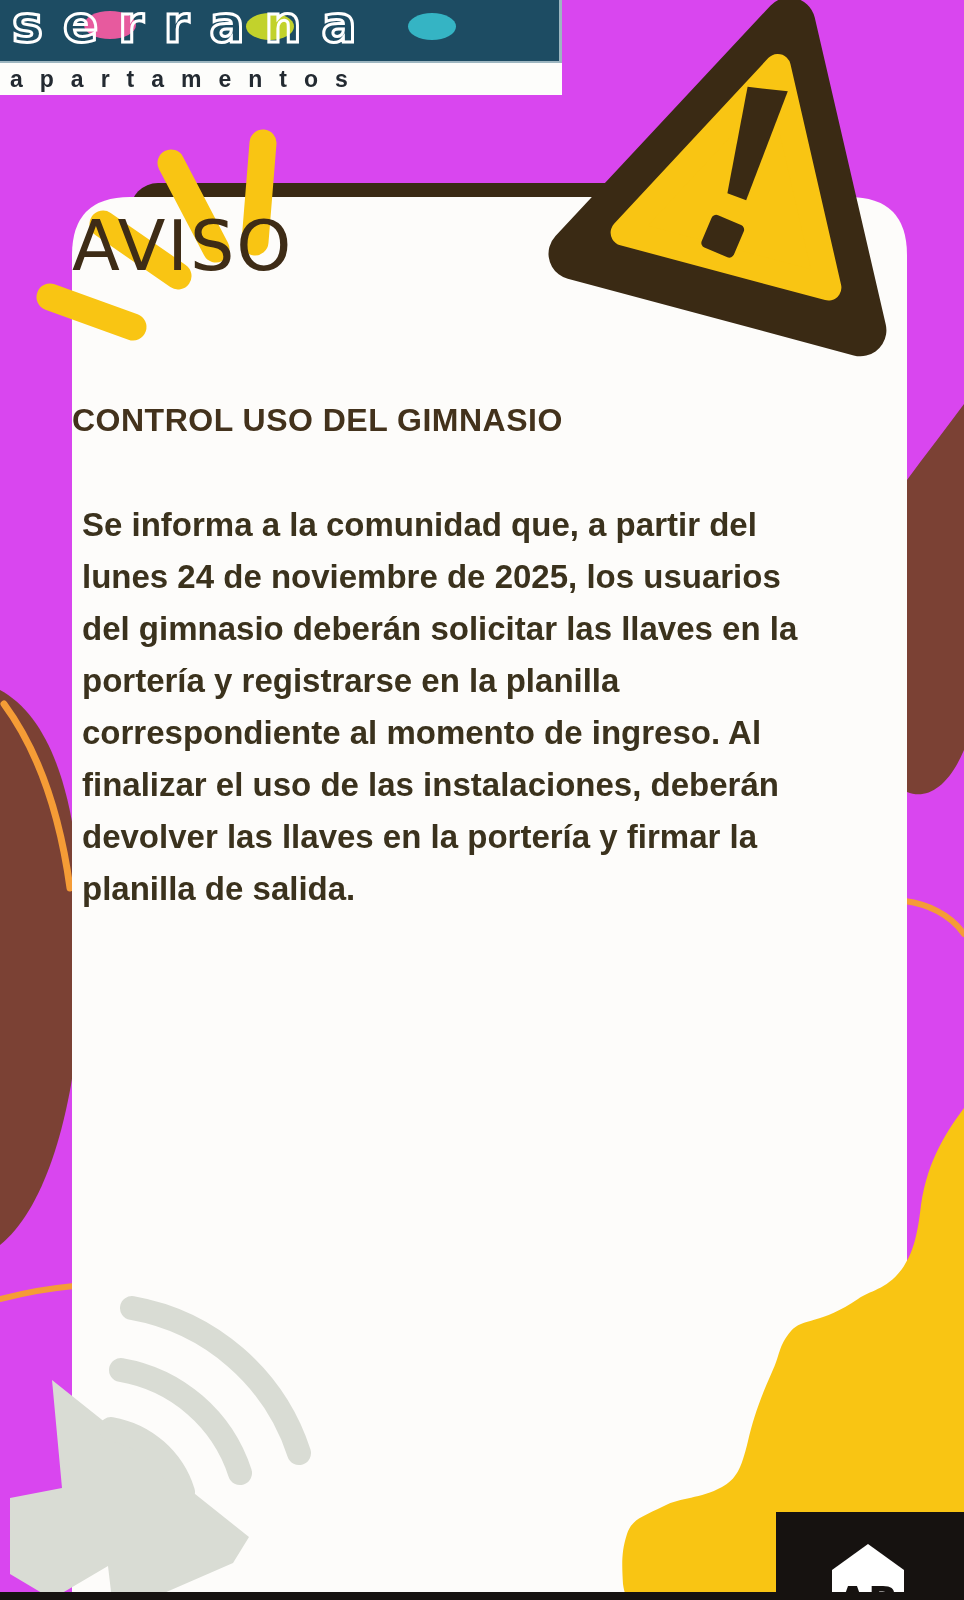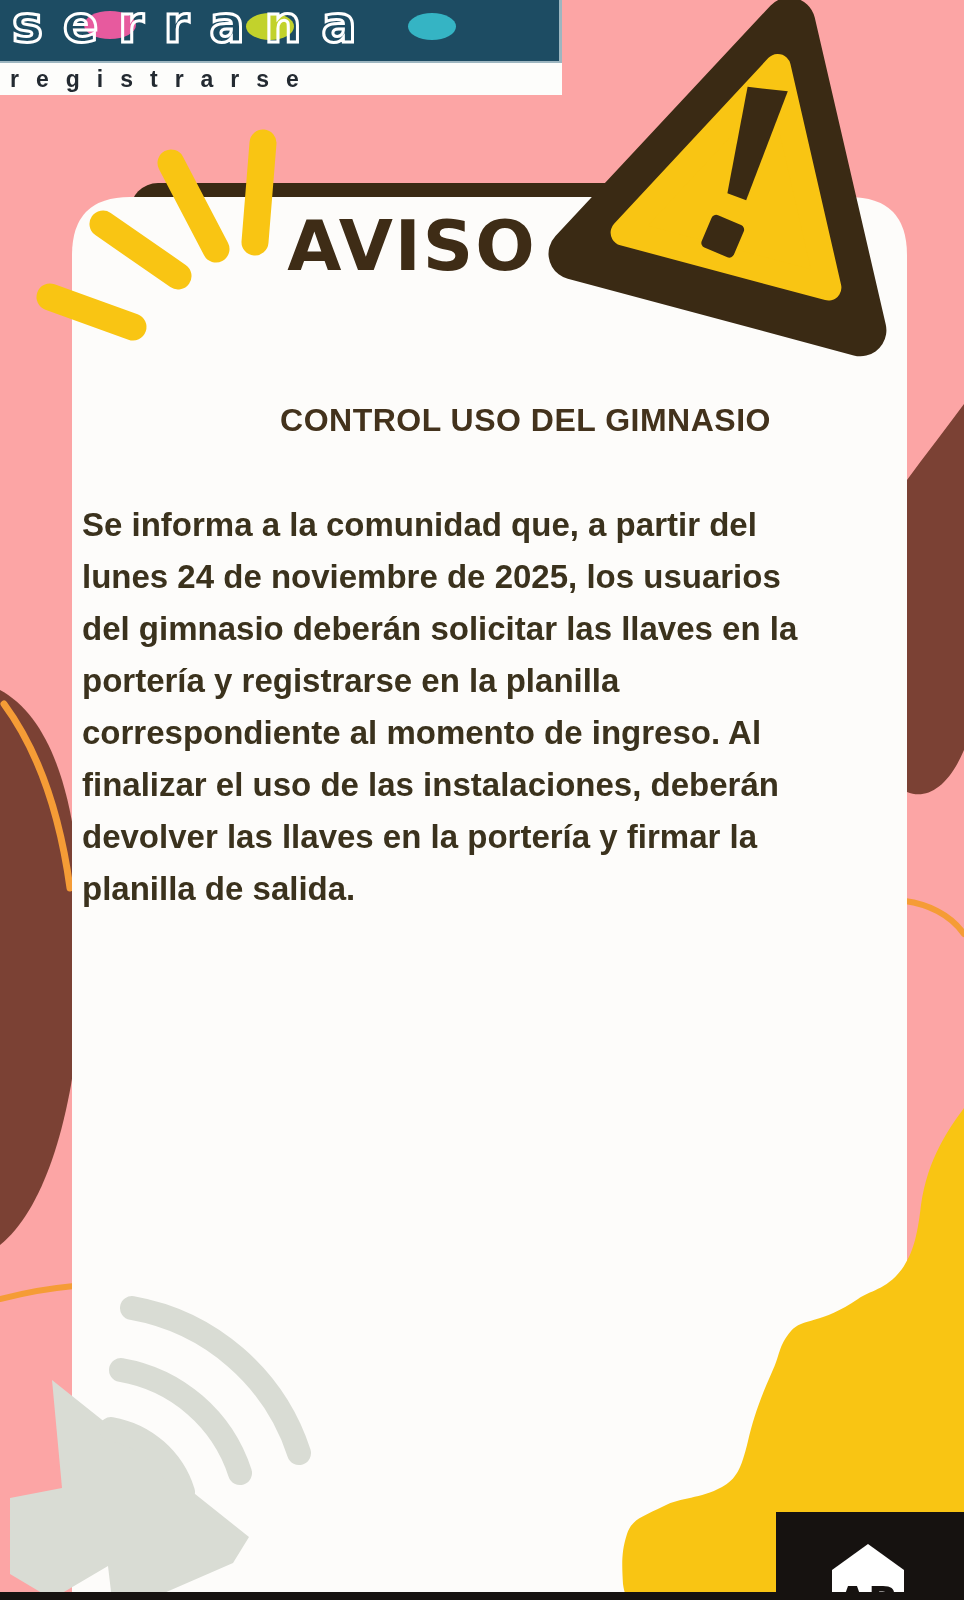--- a/index.html
+++ b/index.html
@@ -1,18 +1,18 @@
 <!DOCTYPE html>
 <html><head>
 <meta charset="utf-8">
 <style>
   html,body{margin:0;padding:0;background:#222;}
   .canvas{
     position:relative;width:964px;height:1600px;overflow:hidden;
-    background:#fca5a5;font-family:"Liberation Sans",sans-serif;
+    background:#d946ef;font-family:"Liberation Sans",sans-serif;
   }
   .deco{position:absolute;left:0;top:0;width:964px;height:1600px;display:block;}
 
   
   .logo{position:absolute;left:0;top:0;width:562px;height:95px;}
   .logo-teal{position:absolute;left:0;top:0;width:562px;height:63px;background:#1D4C63;
     border-right:3px solid #9db6c0;border-bottom:2px solid #9db6c0;box-sizing:border-box;}
   .logo-dot{position:absolute;border-radius:50%;}
   .logo-word{
     position:absolute;left:12px;top:-6px;width:545px;
@@ -23,28 +23,28 @@
     .logo-word{color:transparent;-webkit-text-stroke:3px #ffffff;}
   }
   .logo-strip{position:absolute;left:0;top:63px;width:562px;height:32px;background:#fdfdfb;}
   .logo-tag{
     position:absolute;left:10px;top:66px;width:545px;
     font-size:23px;font-weight:bold;color:#232a31;letter-spacing:17px;white-space:nowrap;
   }
 
   
   .title-block{
-    position:absolute;left:72px;top:208px;width:680px;text-align:center;
-    font-family:"DejaVu Sans",sans-serif;font-weight:bold;color:#3E2C16;line-height:76px;
+    position:absolute;left:72px;top:208px;width:680px;text-align:left;
+    font-family:"DejaVu Sans",sans-serif;font-weight:normal;color:#3E2C16;line-height:76px;
   }
   .title-l1{font-size:70px;letter-spacing:2px;}
   .title-l2{font-size:72px;letter-spacing:1px;}
   .subtitle{
-    position:absolute;left:72px;top:402px;width:835px;text-align:center;
-    font-size:32px;font-weight:bold;color:#43321C;letter-spacing:0.5px;padding-left:36px;
+    position:absolute;left:72px;top:402px;width:835px;text-align:left;
+    font-size:32px;font-weight:bold;color:#43321C;letter-spacing:0.5px;
   }
 
   
   .para{
     position:absolute;left:82px;width:812px;
     font-size:33px;font-weight:bold;color:#3B321D;line-height:52px;
     white-space:pre-line;
   }
   .para1{top:499px;}
   .para2{top:981px;}
@@ -110,21 +110,21 @@
     </g>
   </svg>
 
   <div class="logo">
     <div class="logo-teal"></div>
     <span class="logo-dot" style="left:84px;top:11px;width:52px;height:28px;background:#E75A9E;"></span>
     <span class="logo-dot" style="left:246px;top:13px;width:48px;height:27px;background:#C2D22C;"></span>
     <span class="logo-dot" style="left:408px;top:13px;width:48px;height:27px;background:#35B4C4;"></span>
     <div class="logo-word">serrana</div>
     <div class="logo-strip"></div>
-    <div class="logo-tag">registrarse</div>
+    <div class="logo-tag">apartamentos</div>
   </div>
 
   <div class="title-block">
     <div class="title-l1">AVISO</div>
   </div>
   <div class="subtitle">CONTROL USO DEL GIMNASIO</div>
 
   <div class="para para1">Se informa a la comunidad que, a partir del
 lunes 24 de noviembre de 2025, los usuarios
 del gimnasio deberán solicitar las llaves en la

